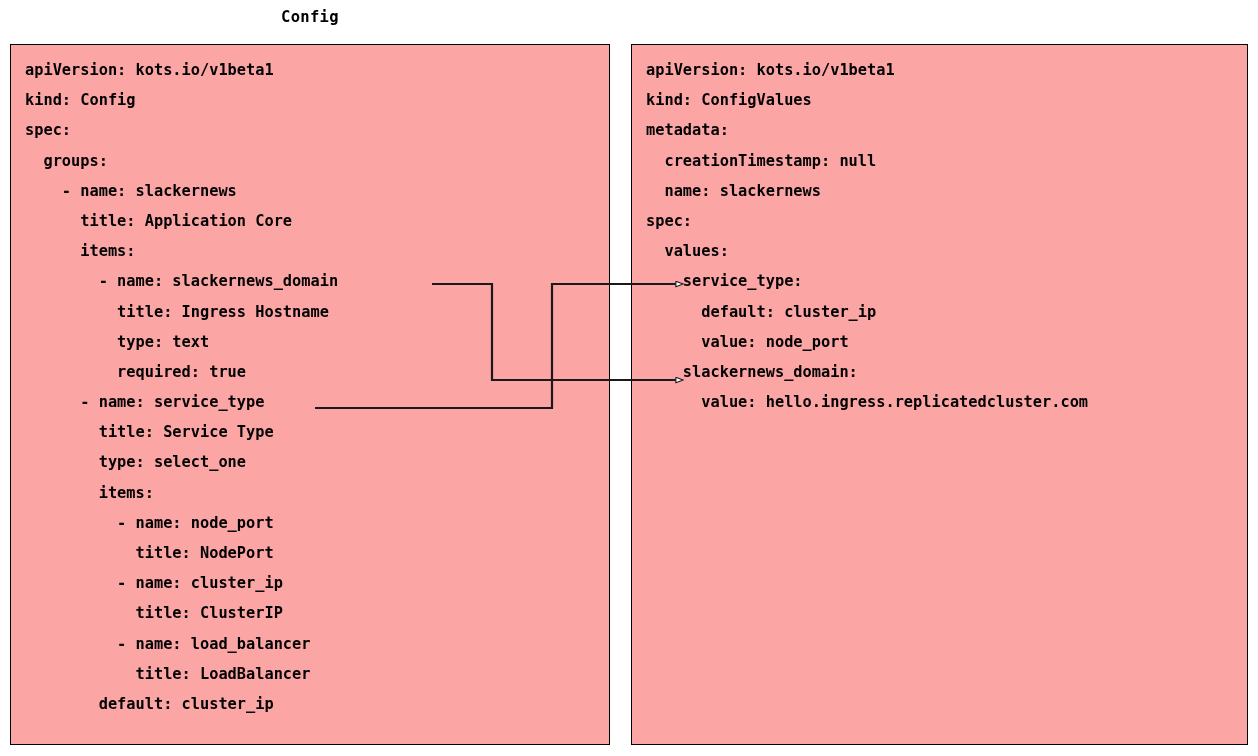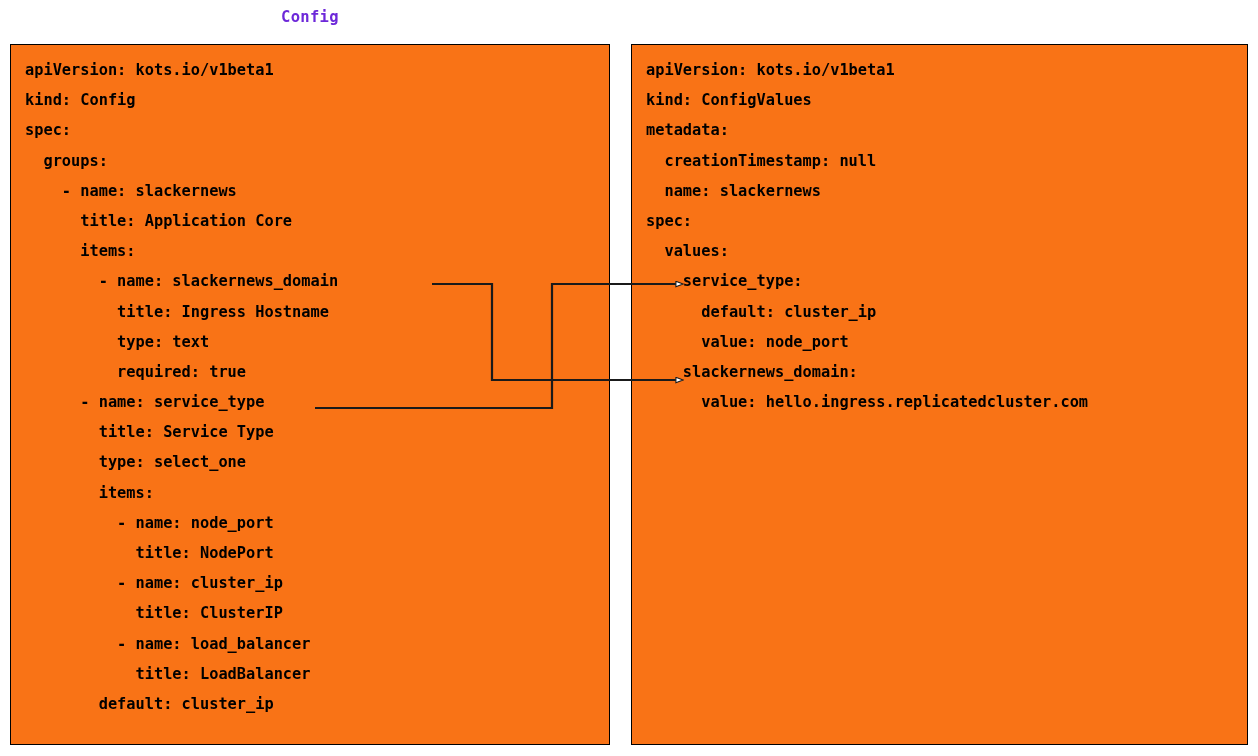--- a/index.html
+++ b/index.html
@@ -21,29 +21,29 @@
     top: 0;
     width: 1258px;
     height: 756px;
   }
 
   .panel-title {
     position: absolute;
     font-family: "DejaVu Sans Mono", "Liberation Mono", monospace;
     font-size: 15.5px;
     font-weight: bold;
-    color: #6d28d9;
+    color: #000000;
     letter-spacing: 0.3px;
     text-align: center;
     white-space: pre;
   }
 
   .panel {
     position: absolute;
-    background: #f97316;
+    background: #fca5a5;
     border: 1.6px solid #000000;
     box-sizing: border-box;
     overflow: hidden;
   }
 
   .code {
     position: absolute;
     left: 14px;
     top: 10px;
     font-family: "DejaVu Sans Mono", "Liberation Mono", monospace;

